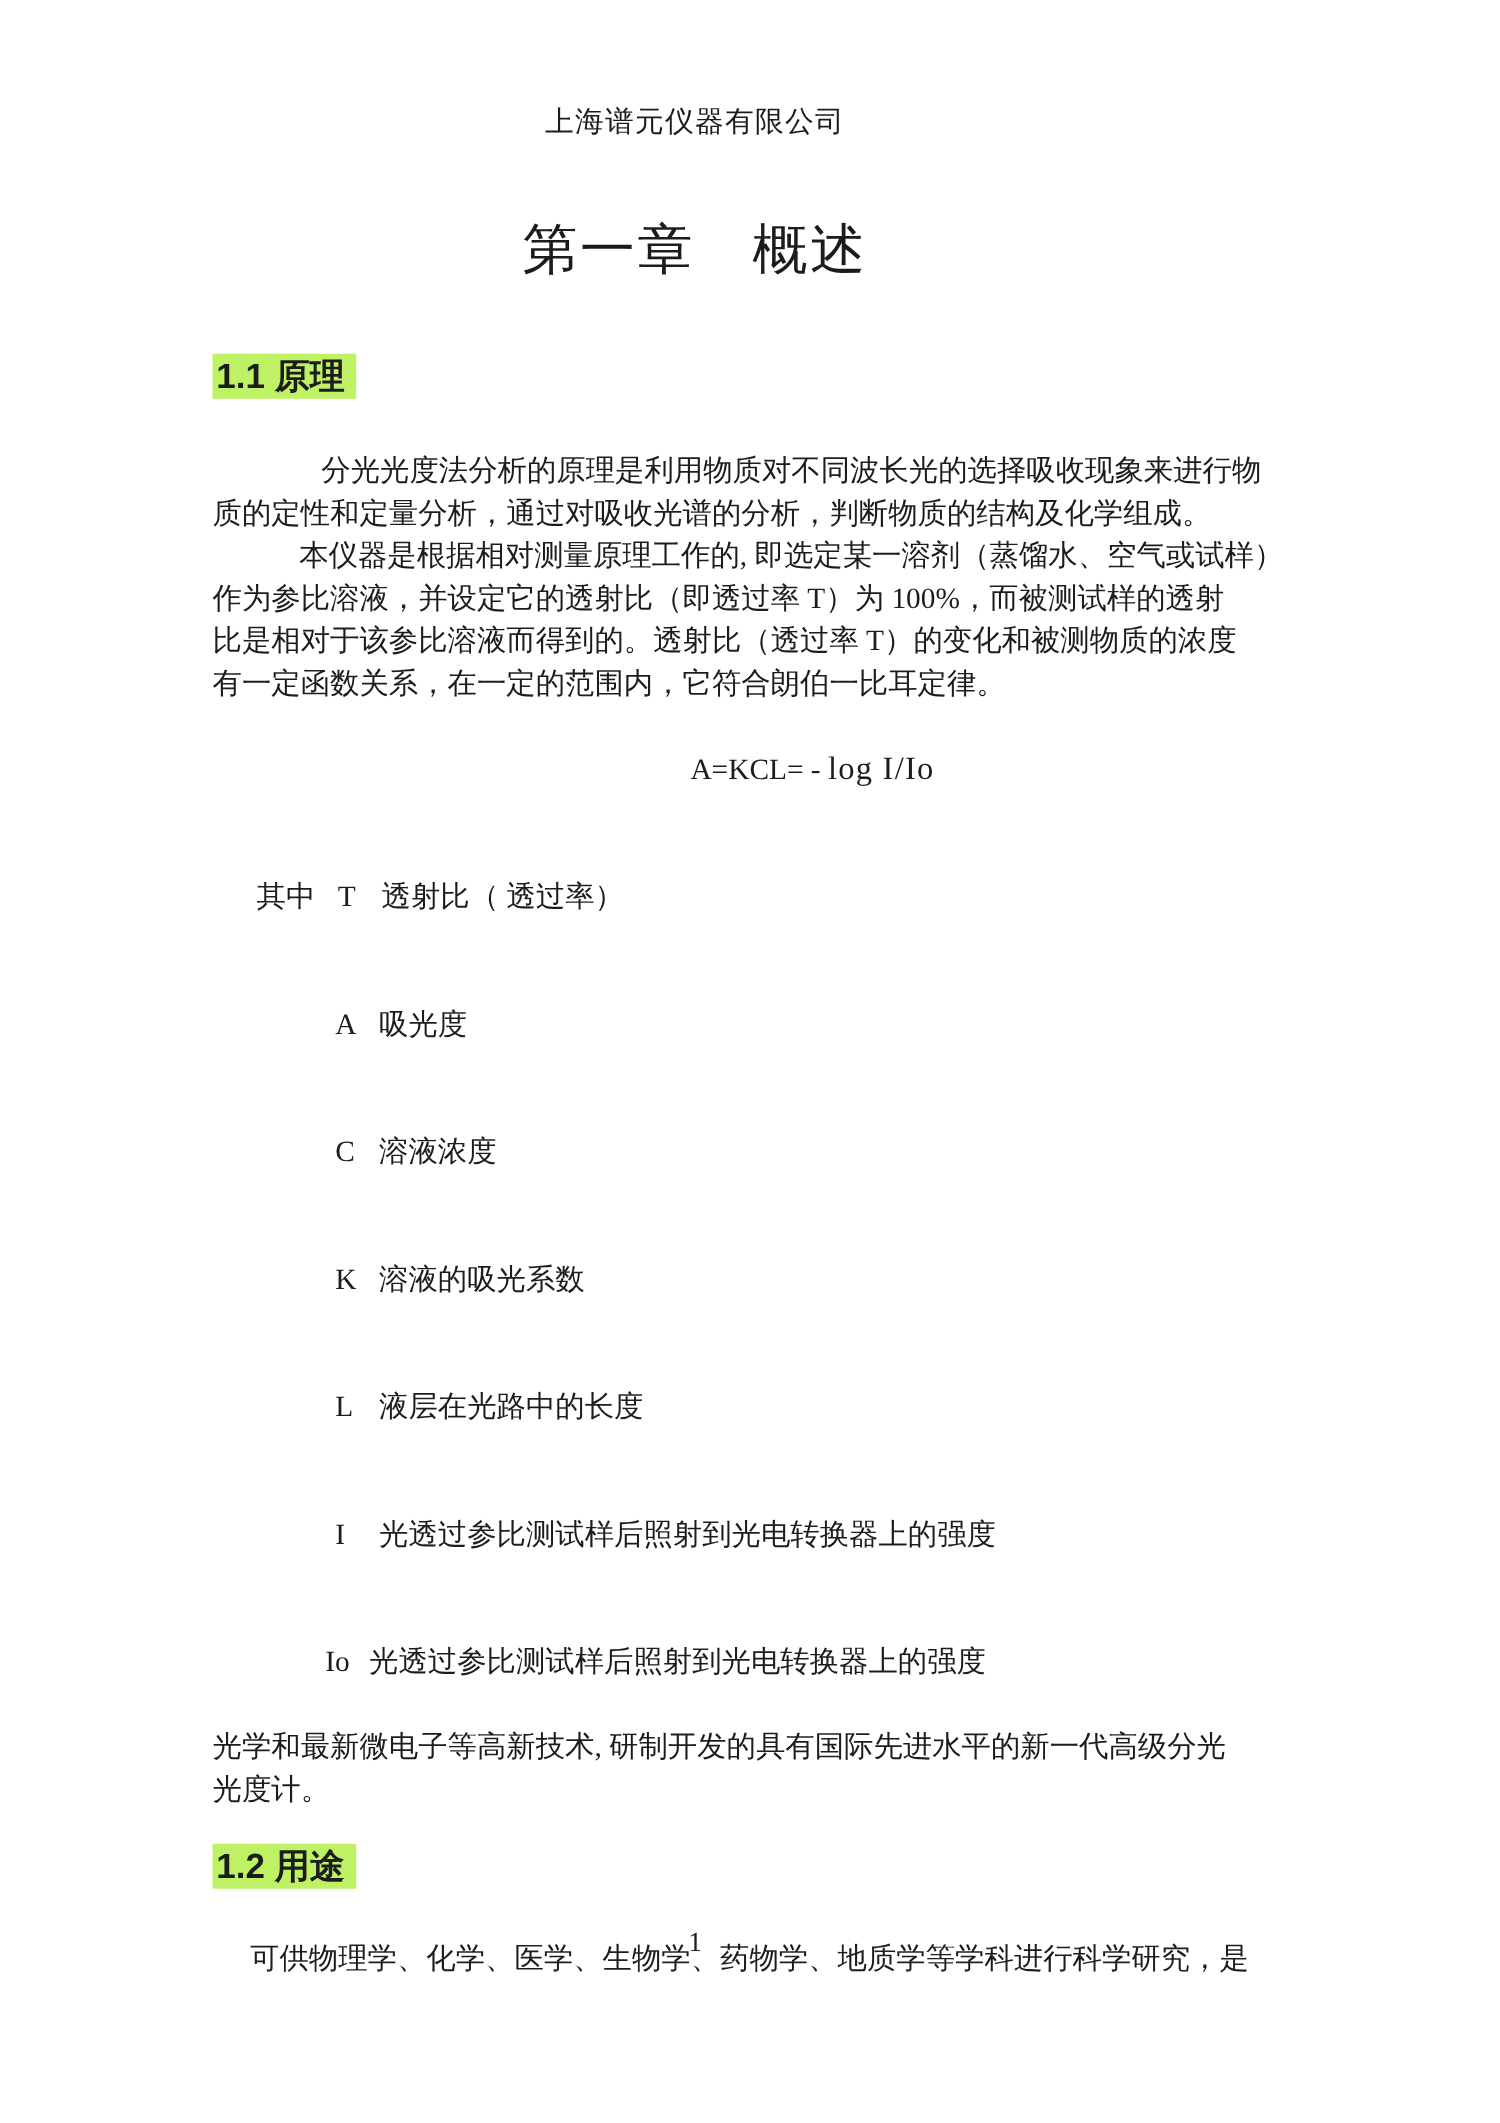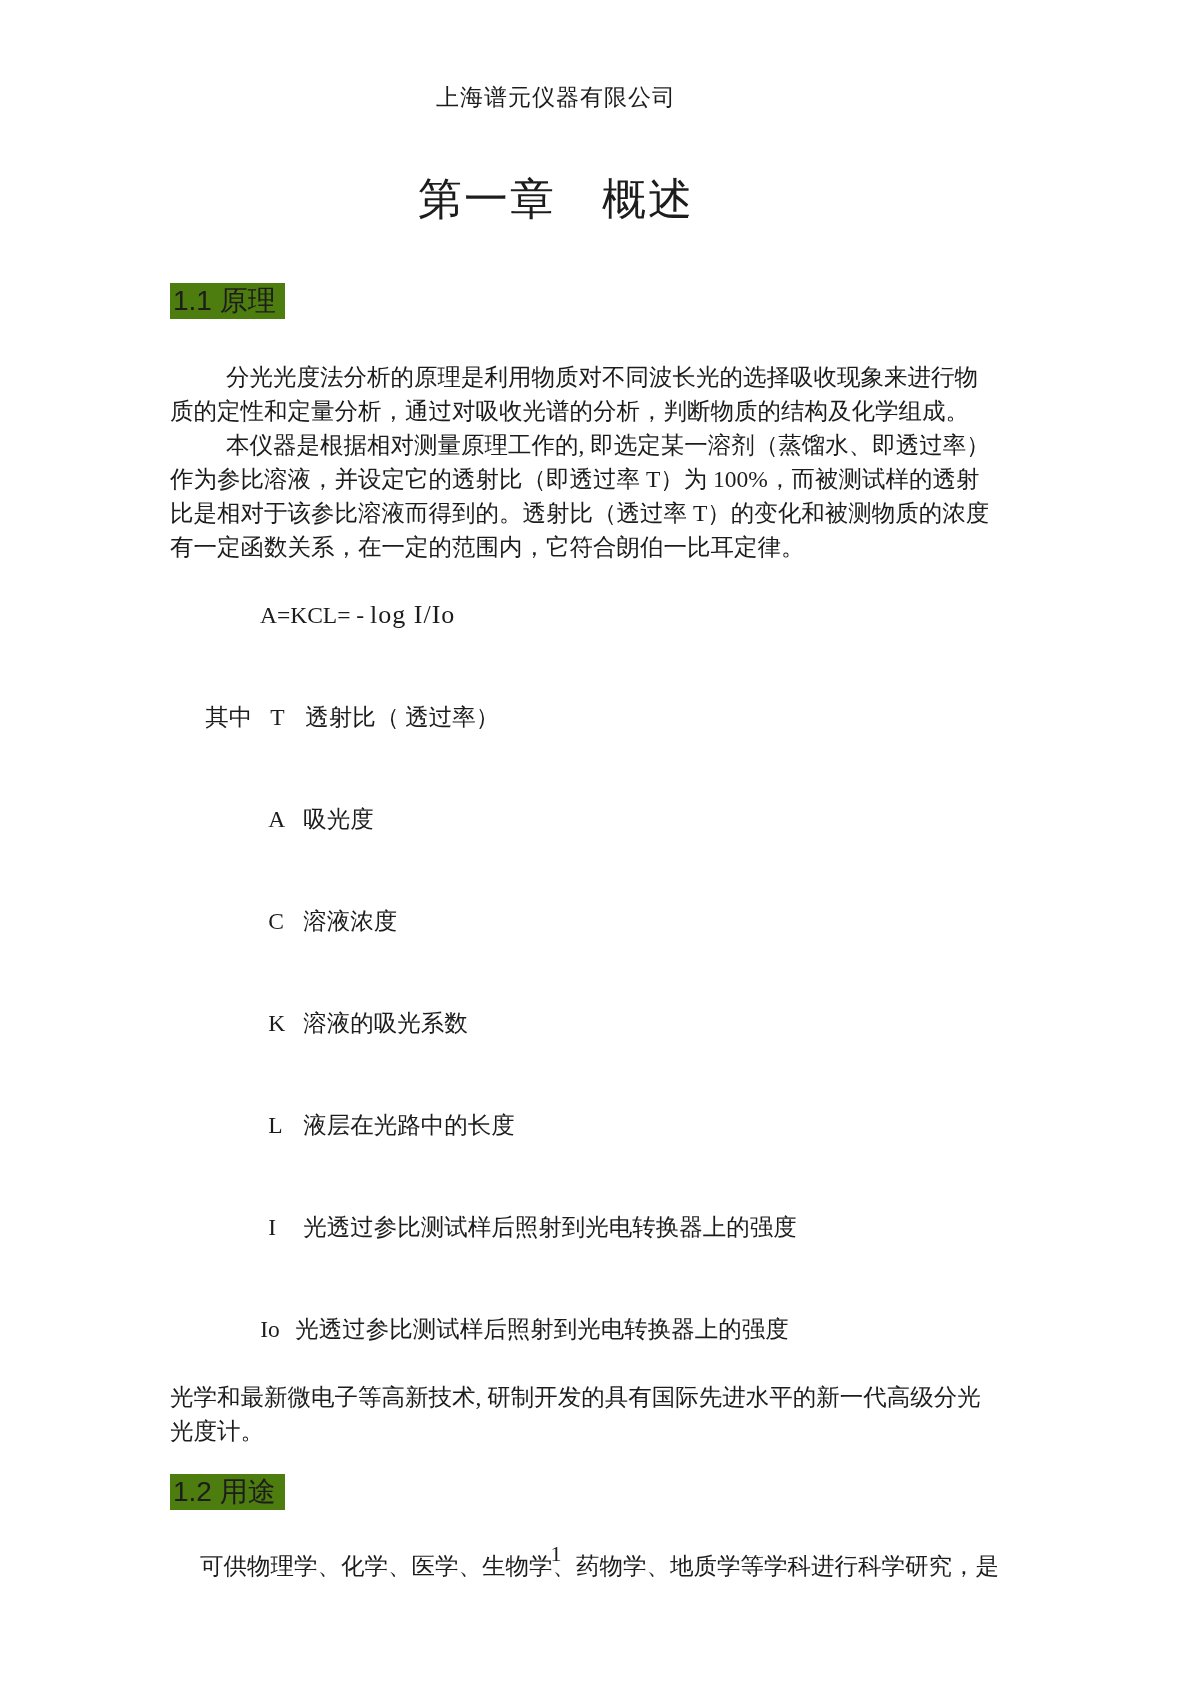--- a/index.html
+++ b/index.html
@@ -9,28 +9,28 @@
     color:#1c1c1c;overflow:hidden;
   }
   .content{padding:84px 160px 0 170px;}
   .center-block{width:772px;text-align:center;}
   .company{font-size:23px;line-height:28px;letter-spacing:1px;}
   .title{margin-top:64px;font-size:44px;line-height:48px;font-weight:normal;letter-spacing:2px;}
   .head-wrap{height:36px;}
   .hw1{margin-top:59px;}
   .hw2{margin-top:26px;}
   .sec-head{
-    display:inline-block;background:#4d7c0f;
+    display:inline-block;background:#bef264;
     font-family:"Liberation Sans","DejaVu Sans",sans-serif;
-    font-size:28px;line-height:36px;padding:0 9px 0 3px;
+    font-size:28px;line-height:36px;padding:0 9px 0 3px;font-weight:bold;
   }
   .ln{font-size:23.5px;line-height:34px;white-space:pre;}
   .mt41{margin-top:41px;}
   .mt39{margin-top:39px;}
-  .ind{padding-left:56px;}      
+  .ind{padding-left:56px;text-align:center;}      
   .ind-s{padding-left:30px;}    
   .def{padding-left:63px;}
   .def-io{padding-left:55px;}
   .def-lead{display:inline-block;width:65px;}
   .def-sym{display:inline-block;min-width:35px;}
   .f-log{font-size:26px;letter-spacing:1px;}
   .page-num{
     position:absolute;top:1542px;left:170px;width:772px;
     text-align:center;font-size:22px;line-height:24px;
   }
@@ -44,21 +44,21 @@
     <div class="company center-block">上海谱元仪器有限公司</div>
 
     <div class="title center-block">第一章　概述</div>
 
     <div class="head-wrap hw1">
       <span class="sec-head">1.1 原理</span>
     </div>
 
     <div class="ln ind mt41">分光光度法分析的原理是利用物质对不同波长光的选择吸收现象来进行物</div>
     <div class="ln">质的定性和定量分析，通过对吸收光谱的分析，判断物质的结构及化学组成。</div>
-    <div class="ln ind">本仪器是根据相对测量原理工作的, 即选定某一溶剂（蒸馏水、即透过率）</div>
+    <div class="ln ind">本仪器是根据相对测量原理工作的, 即选定某一溶剂（蒸馏水、空气或试样）</div>
     <div class="ln">作为参比溶液，并设定它的透射比（即透过率 T）为 100%，而被测试样的透射</div>
     <div class="ln">比是相对于该参比溶液而得到的。透射比（透过率 T）的变化和被测物质的浓度</div>
     <div class="ln">有一定函数关系，在一定的范围内，它符合朗伯一比耳定律。</div>
 
     <div class="ln ind">
       <span>A=KCL= - </span><span class="f-log">log I/Io</span>
     </div>
 
     <div class="ln">
       <span class="def-lead">其中</span><span class="def-sym">T</span><span>透射比（ 透过率）</span>

